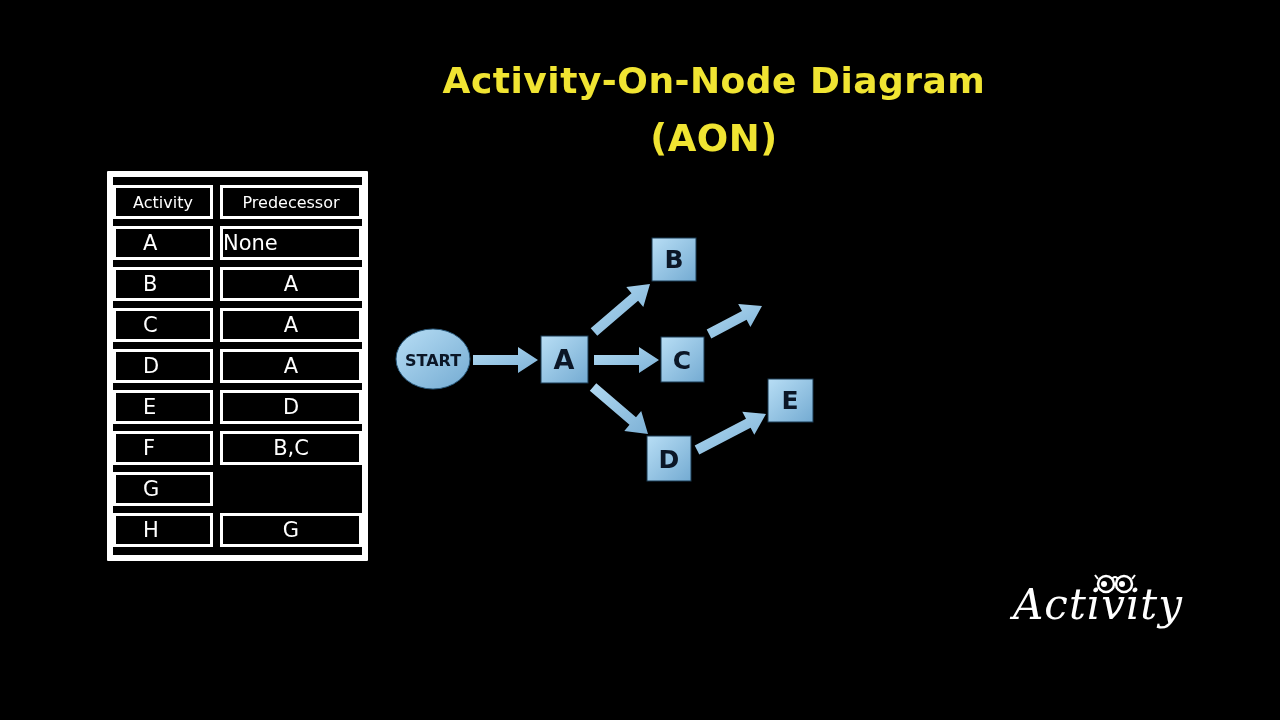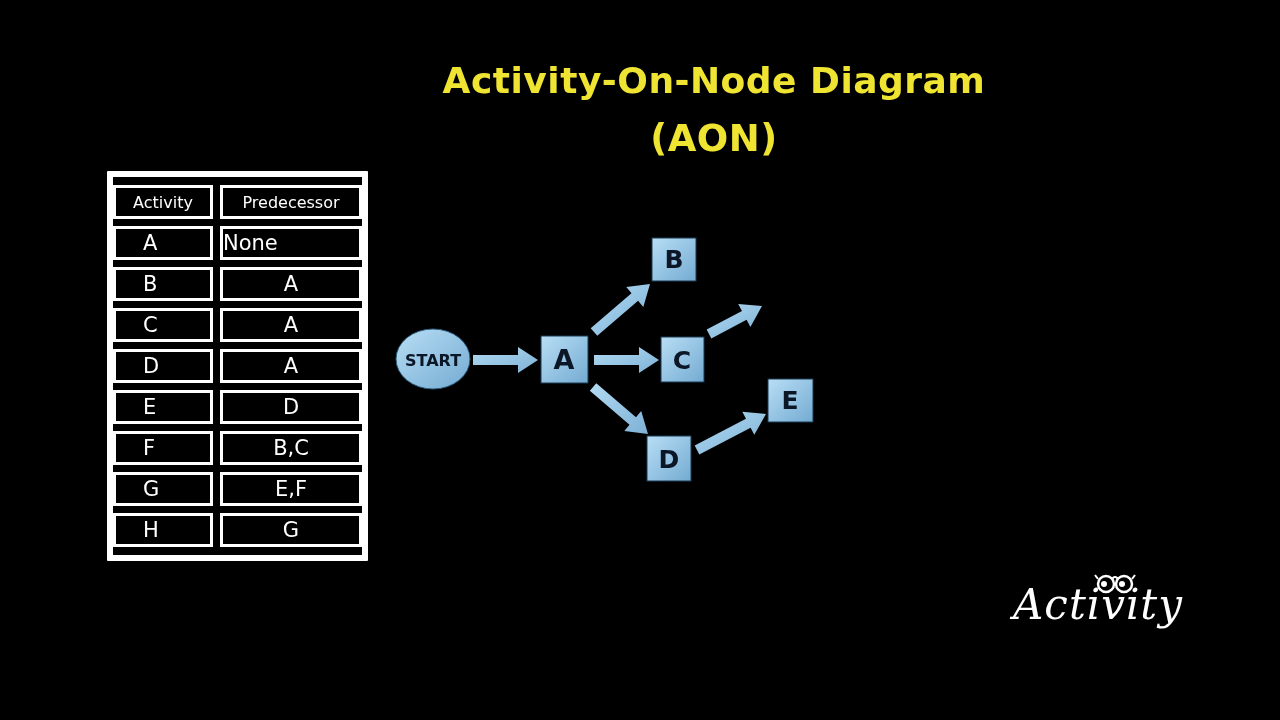--- a/index.html
+++ b/index.html
@@ -133,21 +133,20 @@
     <div class="t-row">
       <div class="cell col-act act-val">E</div>
       <div class="cell col-pred pred-val">D</div>
     </div>
     <div class="t-row">
       <div class="cell col-act act-val">F</div>
       <div class="cell col-pred pred-val">B,C</div>
     </div>
     <div class="t-row">
       <div class="cell col-act act-val">G</div>
-      <div class="cell col-pred pred-val">E,F</div>
     </div>
     <div class="t-row">
       <div class="cell col-act act-val">H</div>
       <div class="cell col-pred pred-val">G</div>
     </div>
   </div>
 
   <svg class="diagram-svg" width="460" height="320" viewBox="380 180 460 320" xmlns="http://www.w3.org/2000/svg">
     <defs>
       <linearGradient id="nodeGrad" x1="0" y1="0" x2="1" y2="1">

